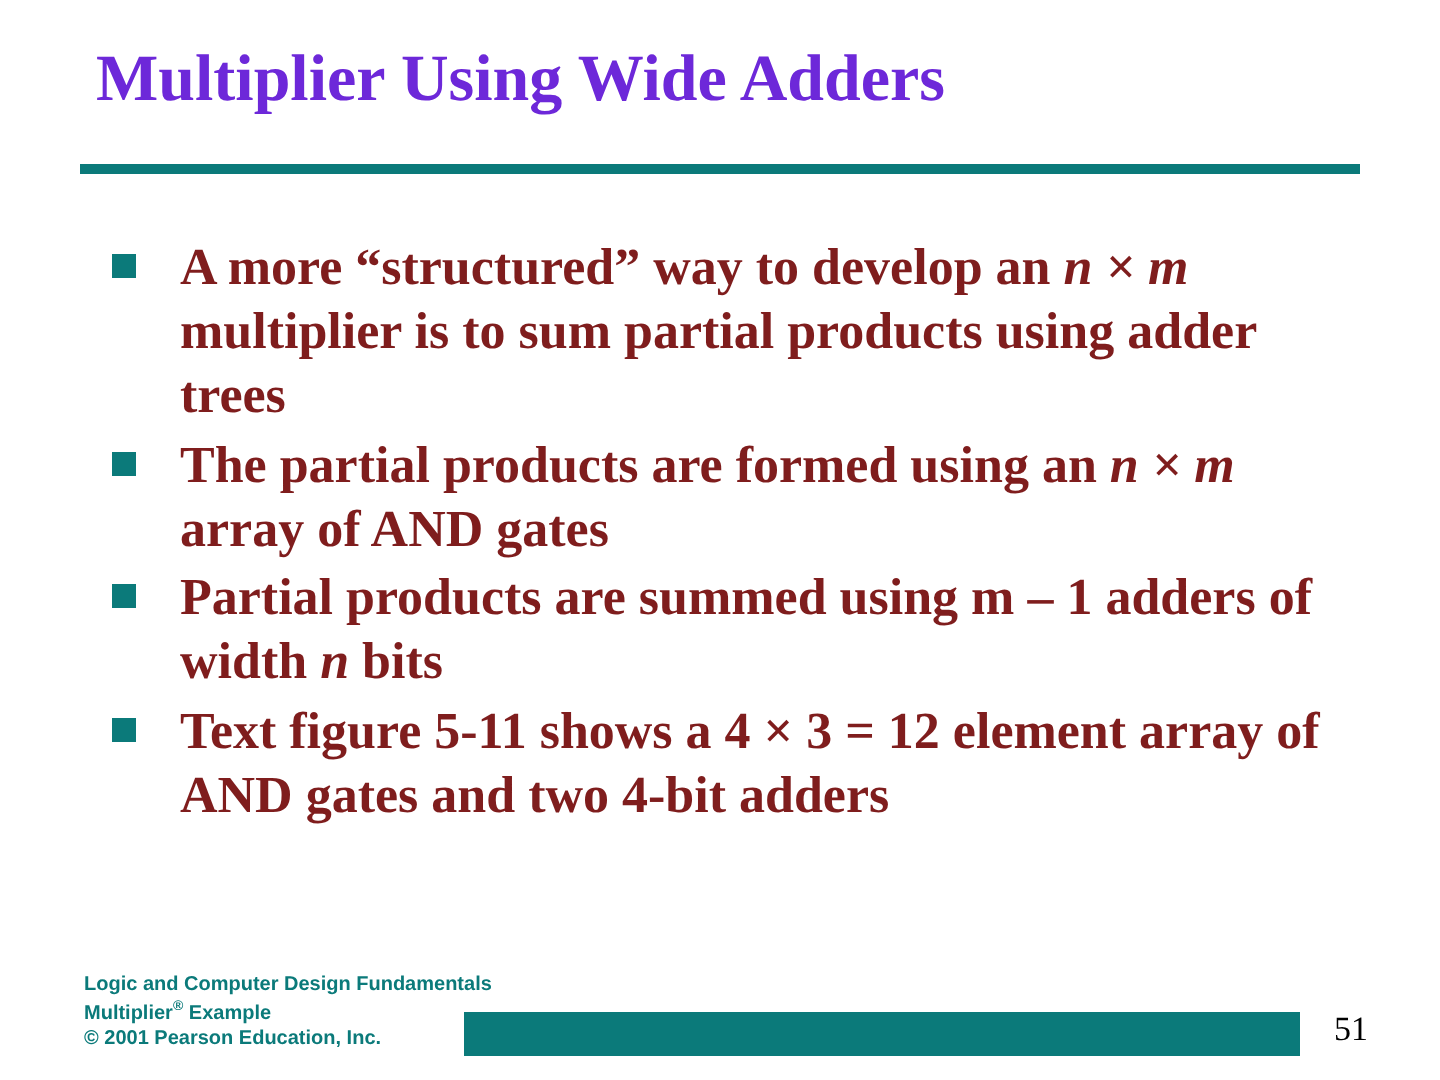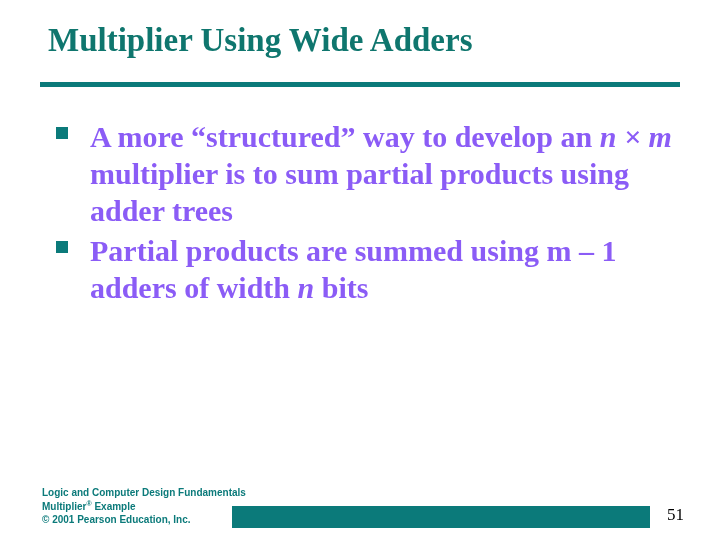--- a/index.html
+++ b/index.html
@@ -18,21 +18,21 @@
     position: relative;
     box-sizing: border-box;
   }
   .title {
     position: absolute;
     top: 22px;
     left: 48px;
     right: 40px;
     font-size: 33px;
     font-weight: bold;
-    color: #0f766e;
+    color: #6d28d9;
     line-height: 1.15;
   }
   .rule {
     position: absolute;
     top: 82px;
     left: 40px;
     right: 40px;
     height: 5px;
     background: #0b7a7a;
   }
@@ -43,23 +43,23 @@
     right: 44px;
   }
   .bullets {
     list-style: none;
     padding: 0;
     margin: 0;
   }
   .bullets > li {
     position: relative;
     padding-left: 34px;
-    font-size: 30px;
+    font-size: 26px;
     font-weight: bold;
-    color: #8b5cf6;
+    color: #7f1d1d;
     line-height: 1.24;
     margin: 0 0 2px 0;
   }
   .bullets > li::before {
     content: "";
     position: absolute;
     left: 0px;
     top: 9px;
     width: 12px;
     height: 12px;
@@ -104,21 +104,27 @@
   <div class="title">Multiplier Using Wide Adders</div>
 
   <div class="rule"></div>
 
   <div class="body">
     <ul class="bullets">
       <li>
         <span>A more “structured” way to develop an </span><span class="ital">n × m</span><span> multiplier is to sum partial products using adder trees</span>
       </li>
       <li>
+        <span>The partial products are formed using an </span><span class="ital">n × m</span><span> array of AND gates</span>
+      </li>
+      <li>
         <span>Partial products are summed using m – 1 adders of width </span><span class="ital">n</span><span> bits</span>
+      </li>
+      <li>
+        <span>Text figure 5-11 shows a 4 × 3 = 12 element array of AND gates and two 4-bit adders</span><span class="ital"></span><span></span>
       </li>
     </ul>
   </div>
 
   <div class="footer-credit">
     <div class="l1">Logic and Computer Design Fundamentals</div>
     <div class="l2">
       <span>Multiplier</span><span class="sup">®</span><span> Example</span>
     </div>
     <div class="l3">© 2001 Pearson Education, Inc.</div>

